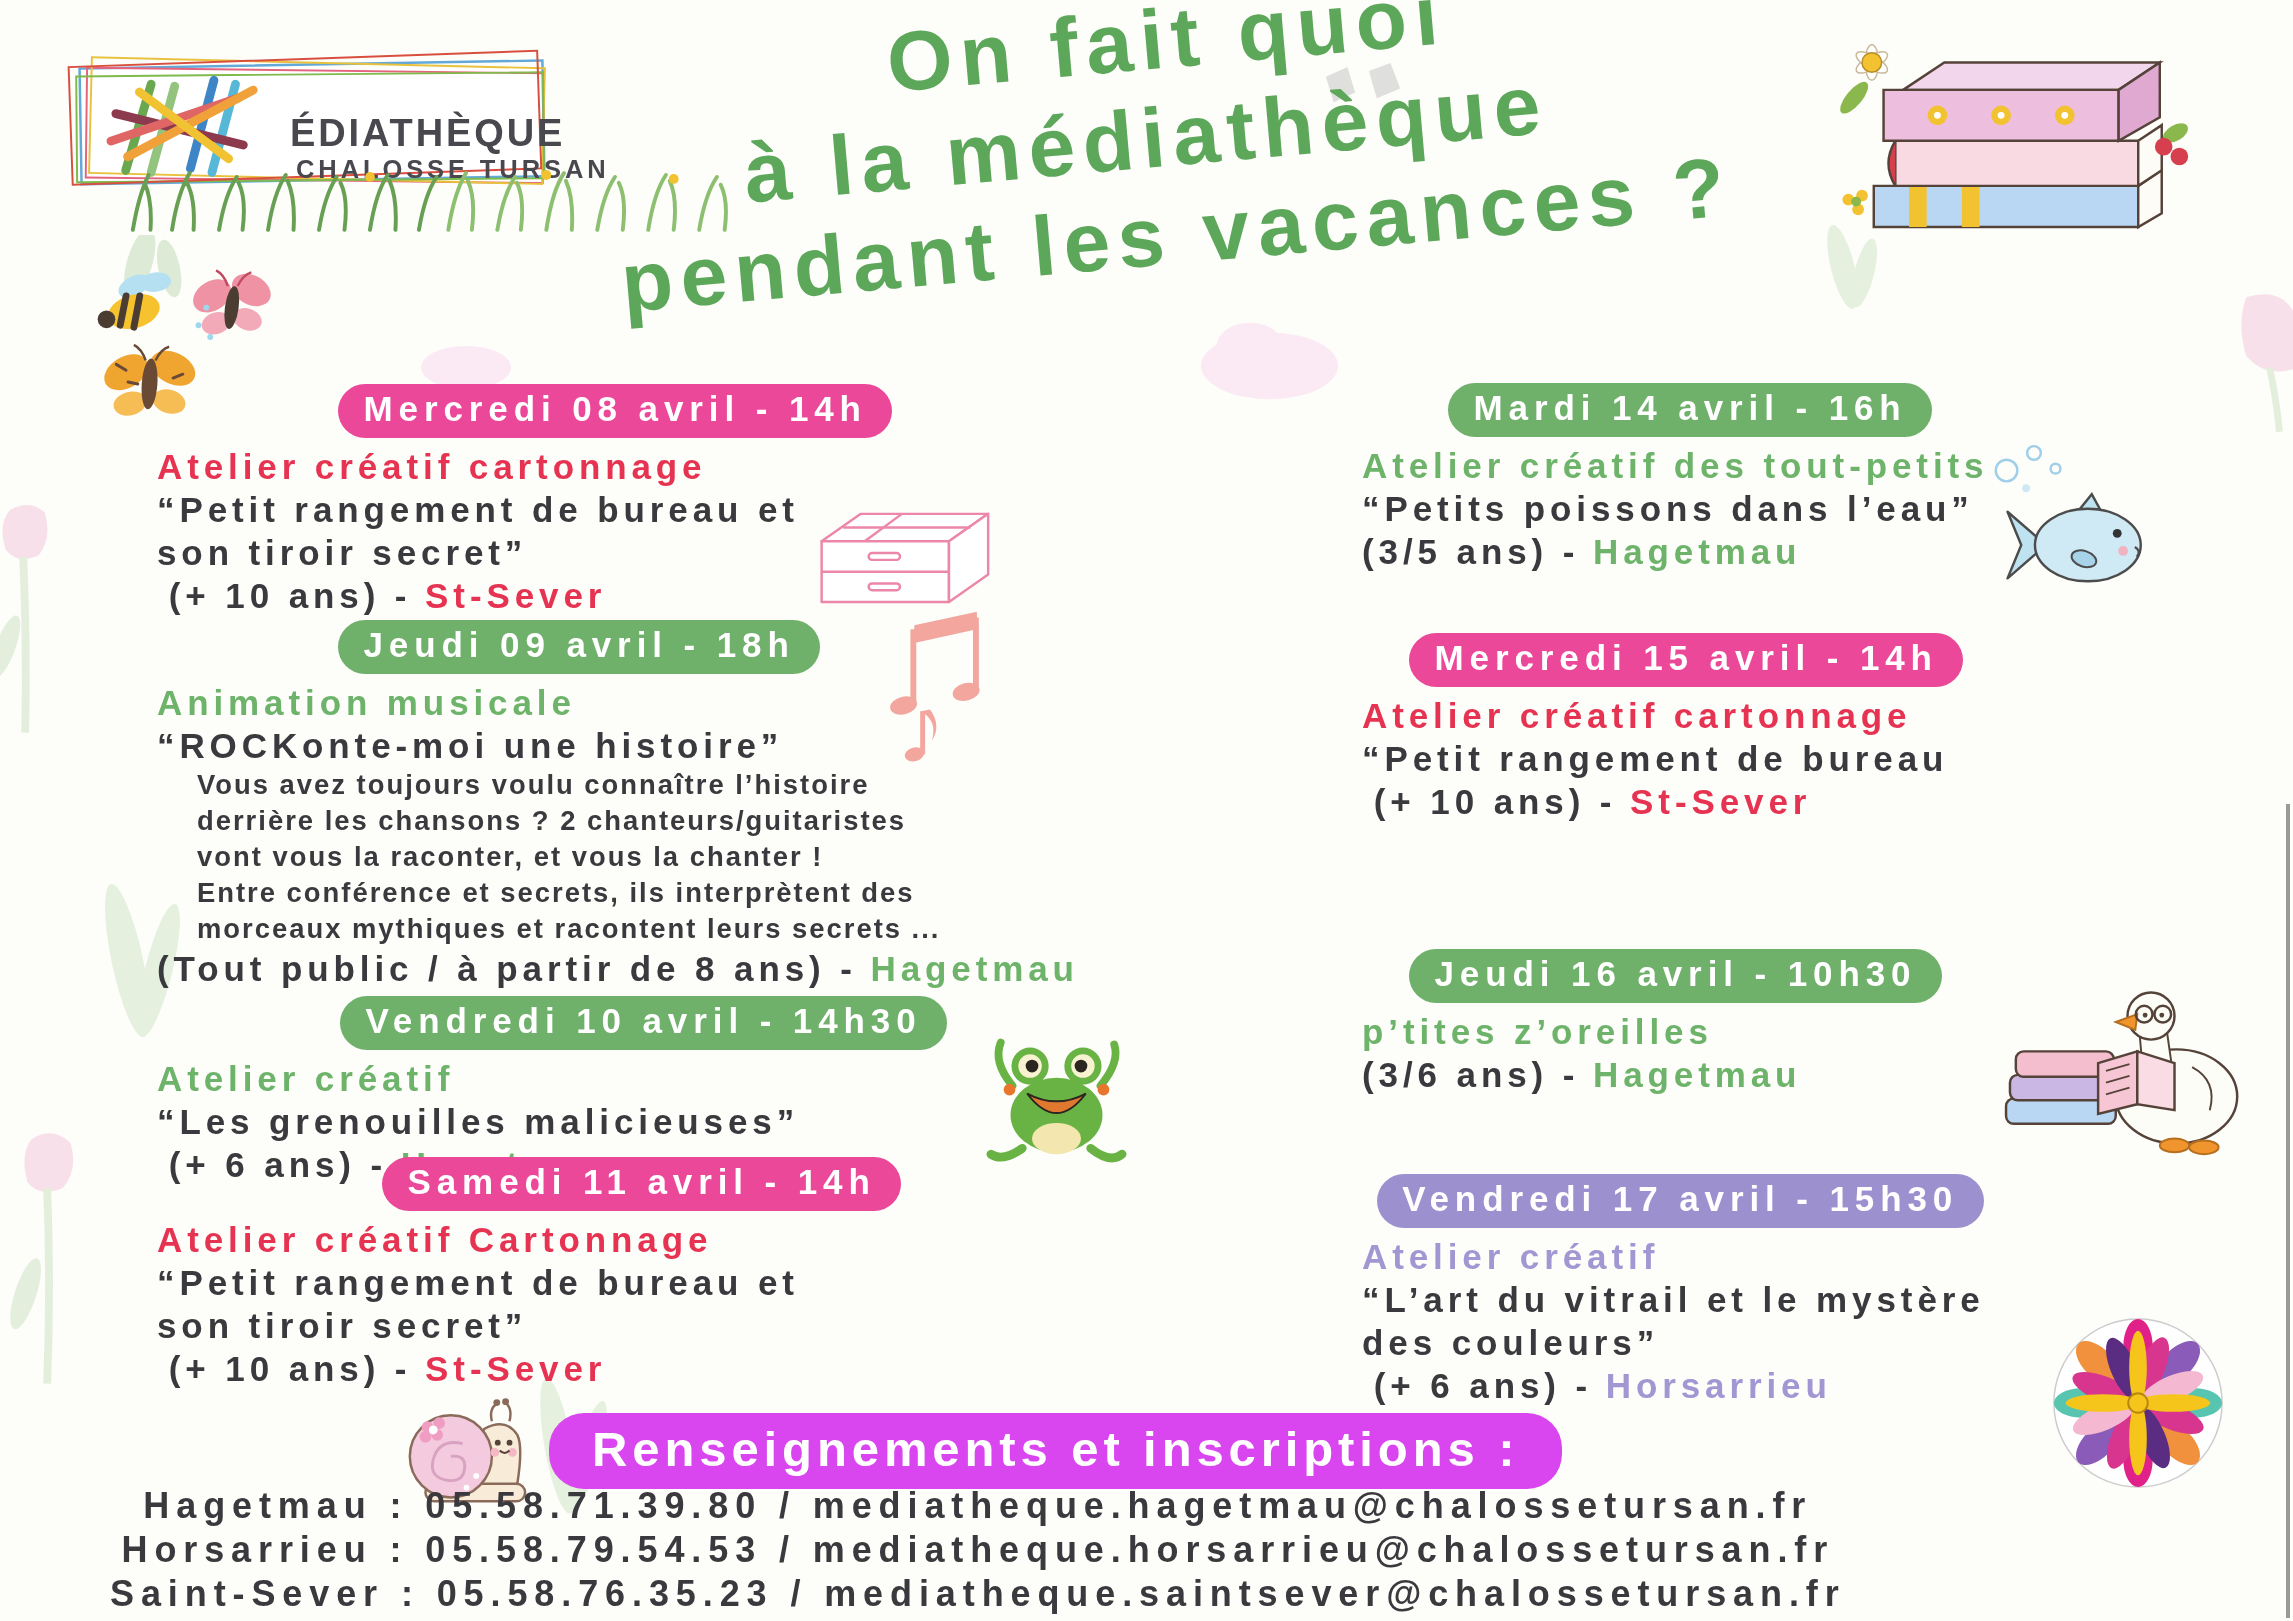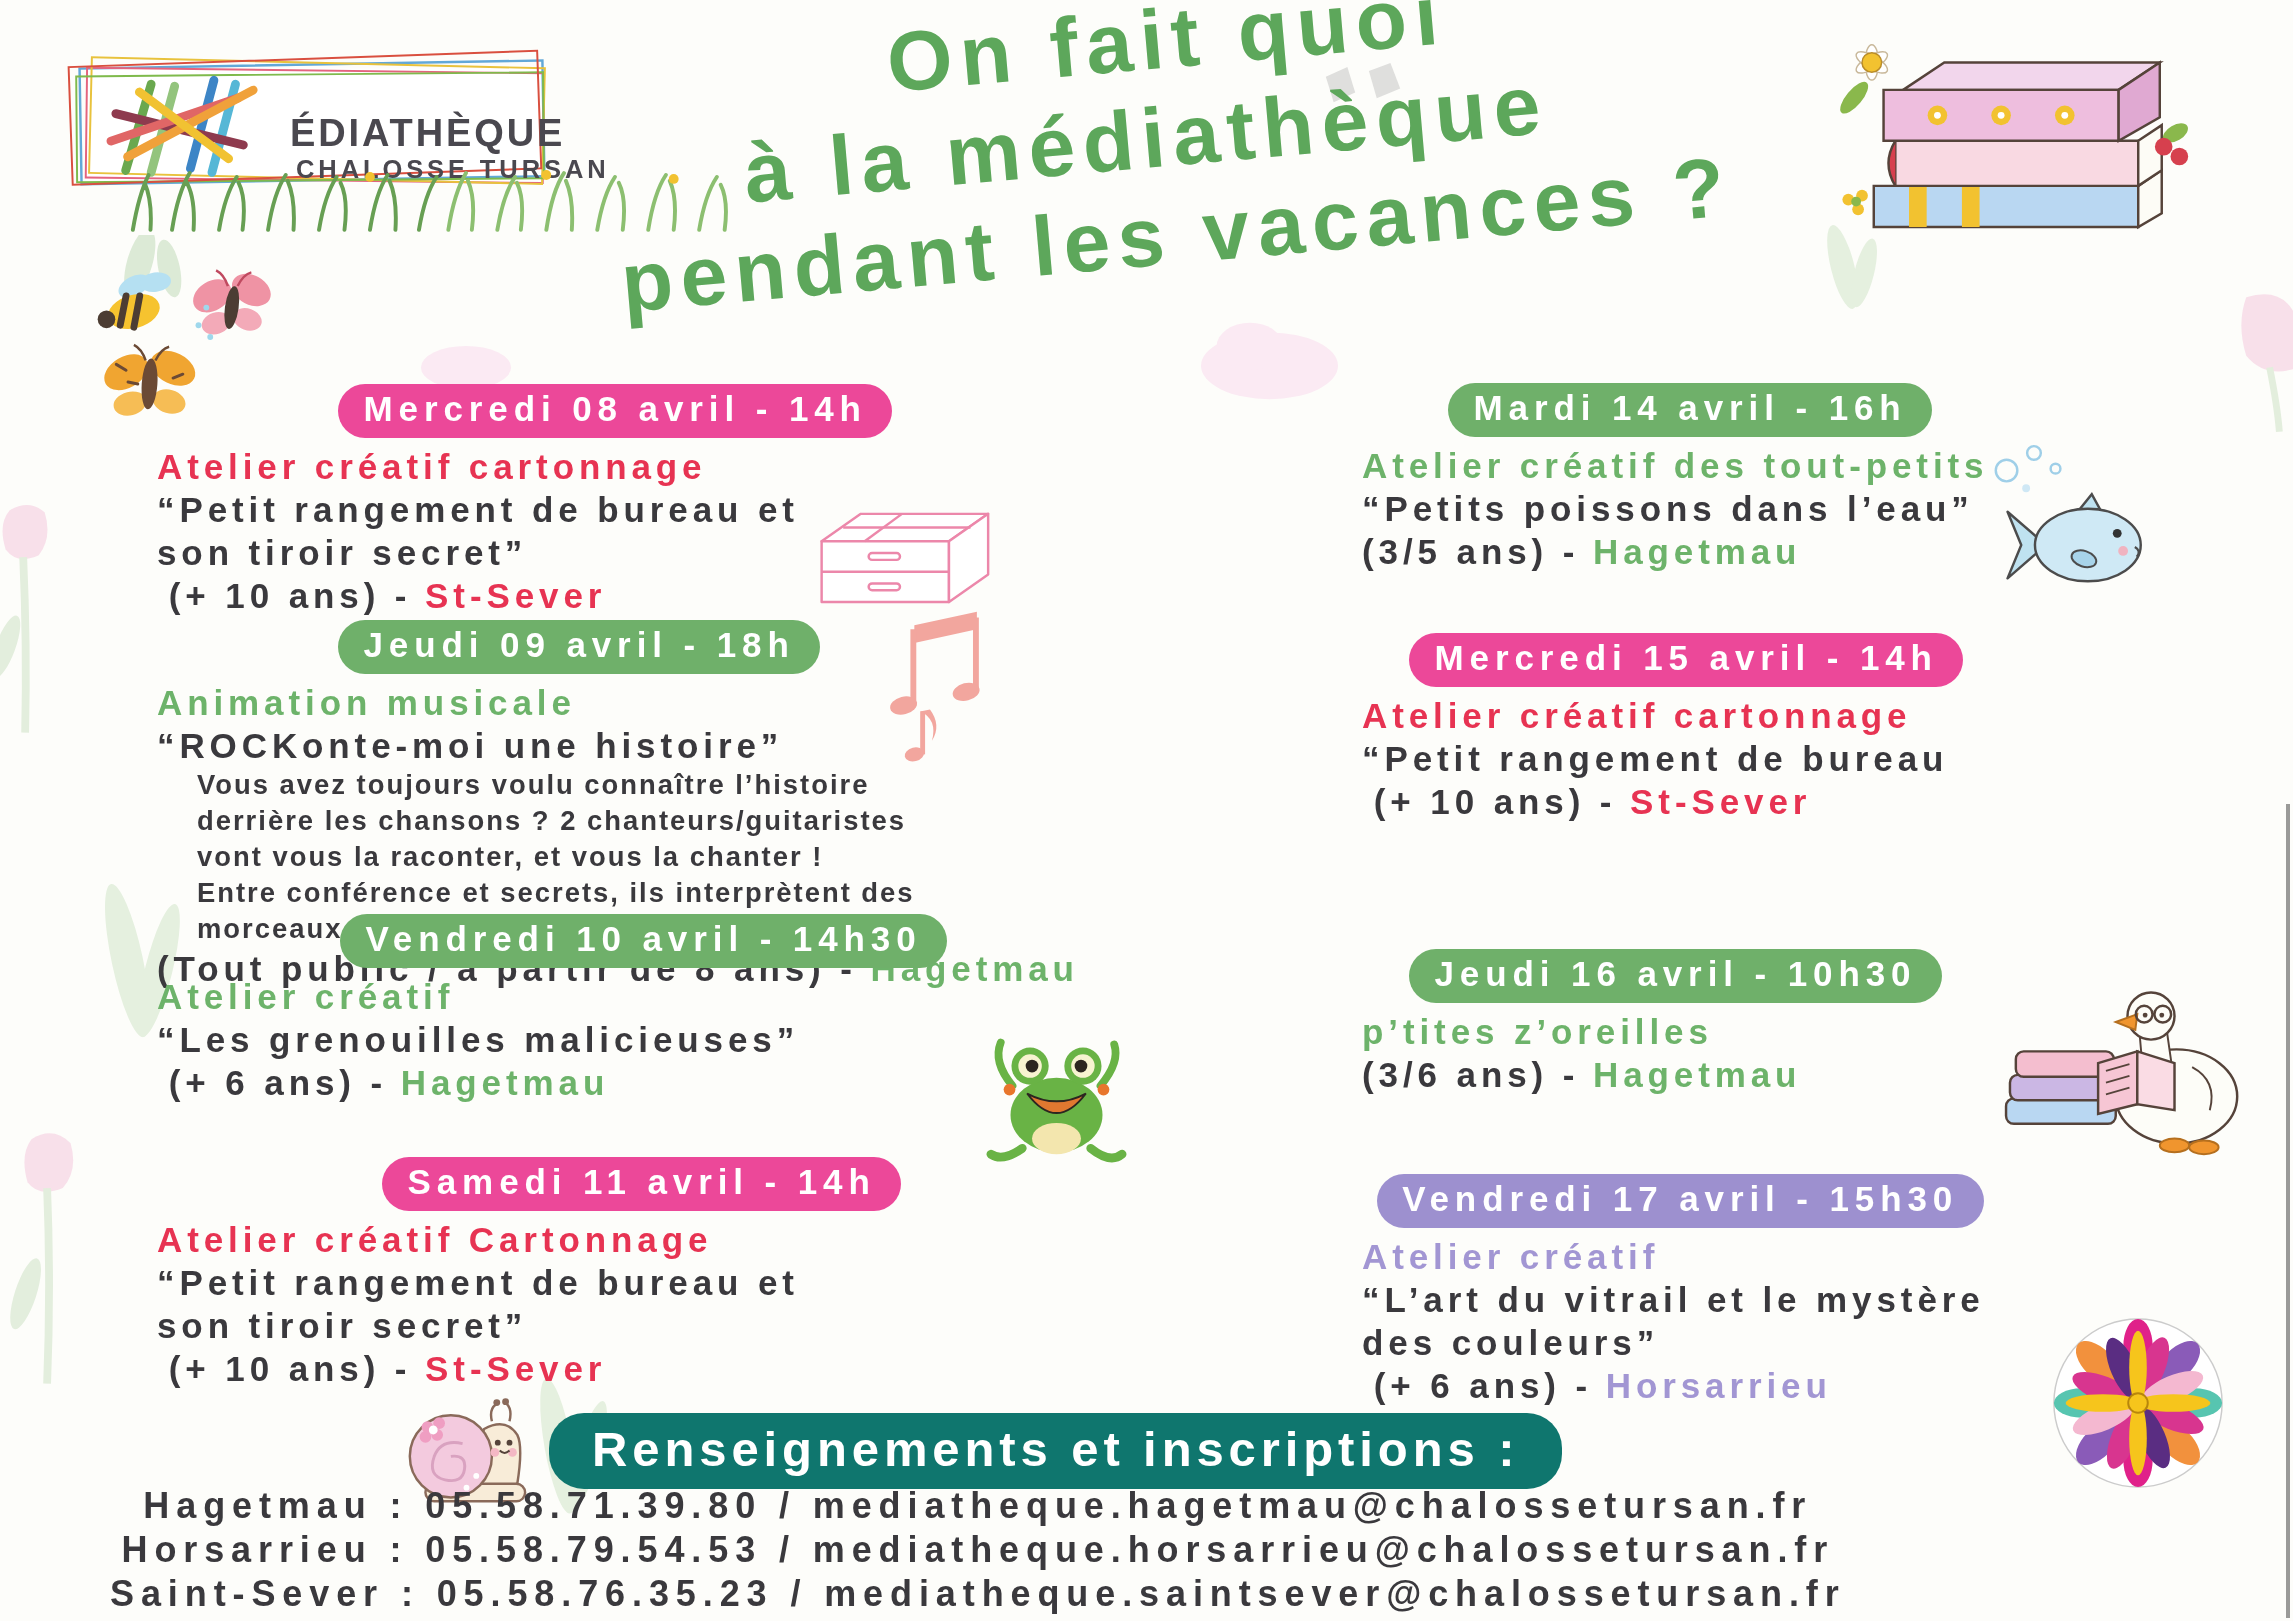--- a/index.html
+++ b/index.html
@@ -30,21 +30,21 @@
   .bg-purple{background:#9d90cf;}
   .cat,.line{font-weight:700;font-size:35px;letter-spacing:4.9px;line-height:43px;white-space:nowrap;}
   .desc{font-weight:700;font-size:27.4px;letter-spacing:2px;line-height:36px;color:#3a393d;white-space:nowrap;margin-left:40px;}
   .c-red{color:#e73352;}
   .c-green{color:#6db36a;}
   .c-purple{color:#a296d3;}
   .t-dark{color:#3a393d;}
   .loc{margin-left:13.7px;}
   .indent{padding-left:11.8px;}
   
-  .footer-badge{position:absolute;left:549px;top:1413px;background:#0f766e;color:#fff;
+  .footer-badge{position:absolute;left:549px;top:1413px;background:#d946ef;color:#fff;
     font-weight:700;font-size:49px;letter-spacing:4.9px;padding:7.8px 43px 11.8px 43px;
     border-radius:35px;white-space:nowrap;}
   .contacts{position:absolute;left:110px;top:1484px;}
   .contact-line{font-weight:700;font-size:36px;letter-spacing:6.9px;line-height:44px;
     color:#3a393d;white-space:nowrap;text-align:center;}
   .deco{position:absolute;pointer-events:none;}
 </style>
 </head>
 <body>
 
@@ -242,21 +242,21 @@
       <rect x="34" y="34" width="6" height="78"></rect>
       <rect x="98" y="22" width="6" height="76"></rect>
       <ellipse cx="27" cy="112" rx="14" ry="9" transform="rotate(-14 27 112)"></ellipse>
       <ellipse cx="91" cy="98" rx="14" ry="9" transform="rotate(-14 91 98)"></ellipse>
       <ellipse cx="38" cy="162" rx="10" ry="7" transform="rotate(-14 38 162)"></ellipse>
       <rect x="44" y="118" width="5" height="44"></rect>
       <path d="M44,118 q18,8 12,30 q10,-16 -2,-32z"></path>
     </g>
   </svg>
 
-  <div class="ev" style="left:157px;top:914px">
+  <div class="ev" style="left:157px;top:996px">
     <div class="badge-row" style="margin-left:183px">
       <span class="ev-badge bg-green">Vendredi 10 avril - 14h30</span>
     </div>
     <div class="cat c-green">Atelier créatif</div>
     <div class="line t-dark">“Les grenouilles malicieuses”</div>
     <div class="line t-dark indent">
       <span>(+ 6 ans) -</span><span class="loc c-green">Hagetmau</span>
     </div>
   </div>
   <svg class="abs" style="left:983px;top:1025px" width="147" height="139" viewBox="0 0 150 142">

